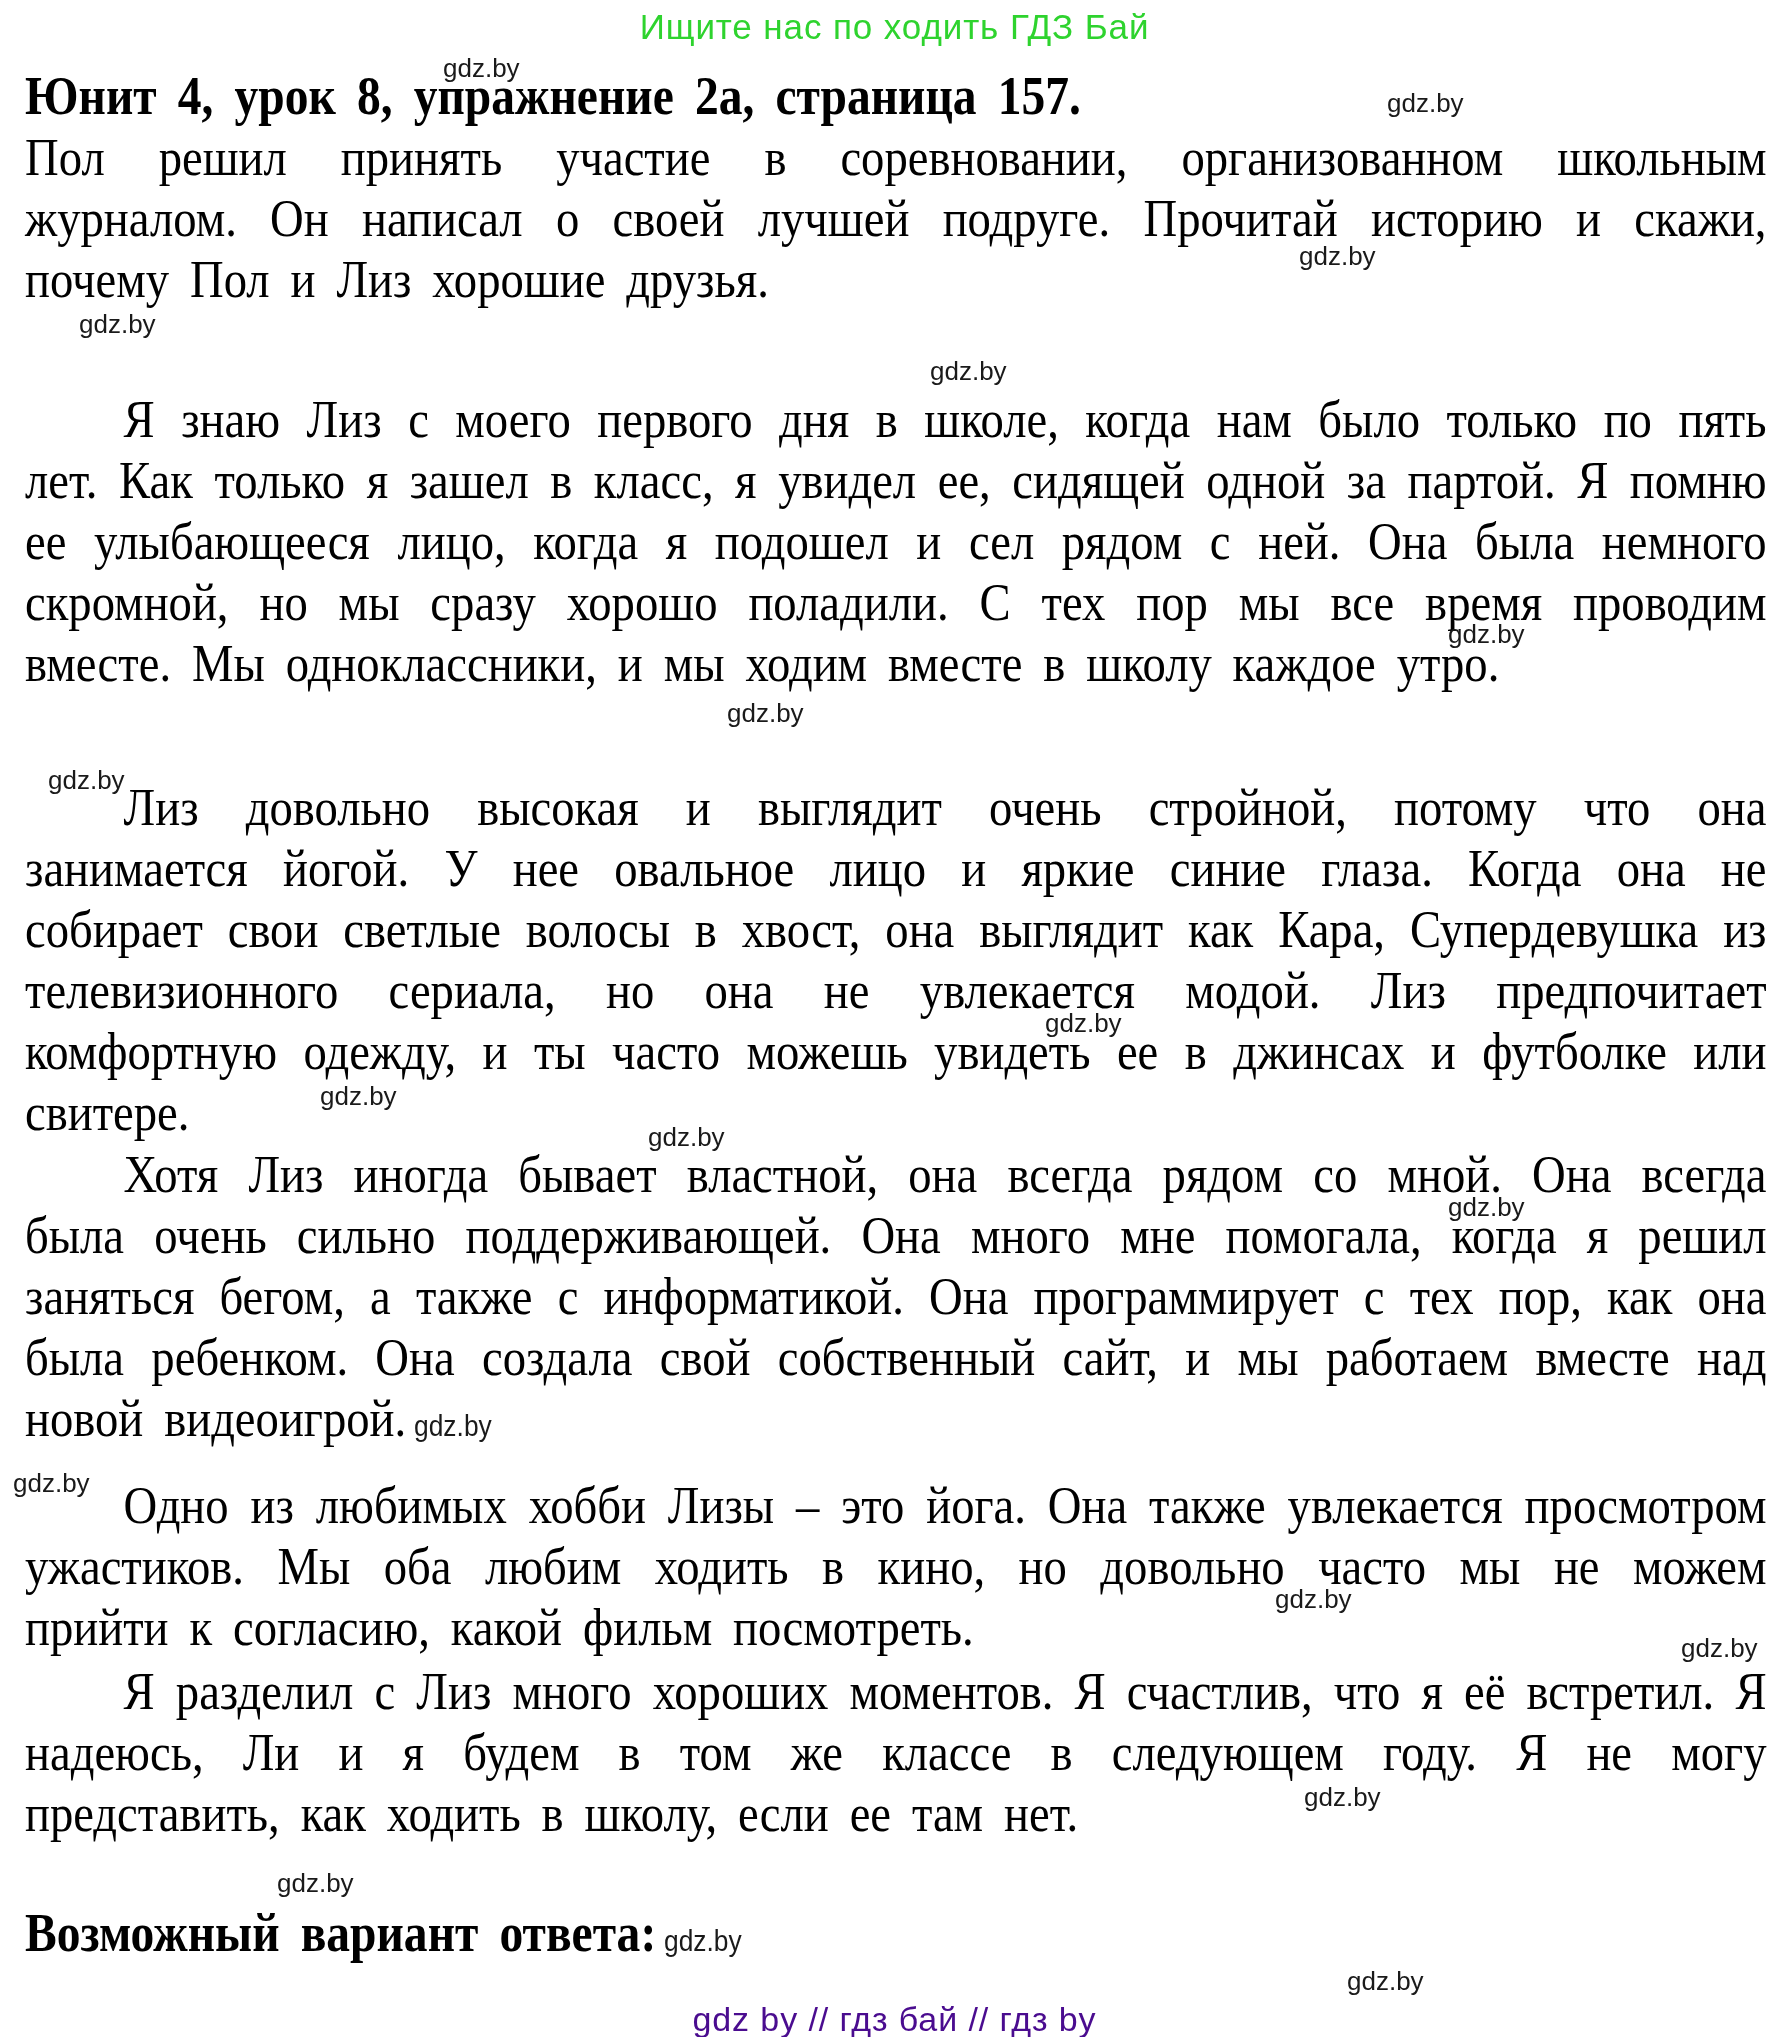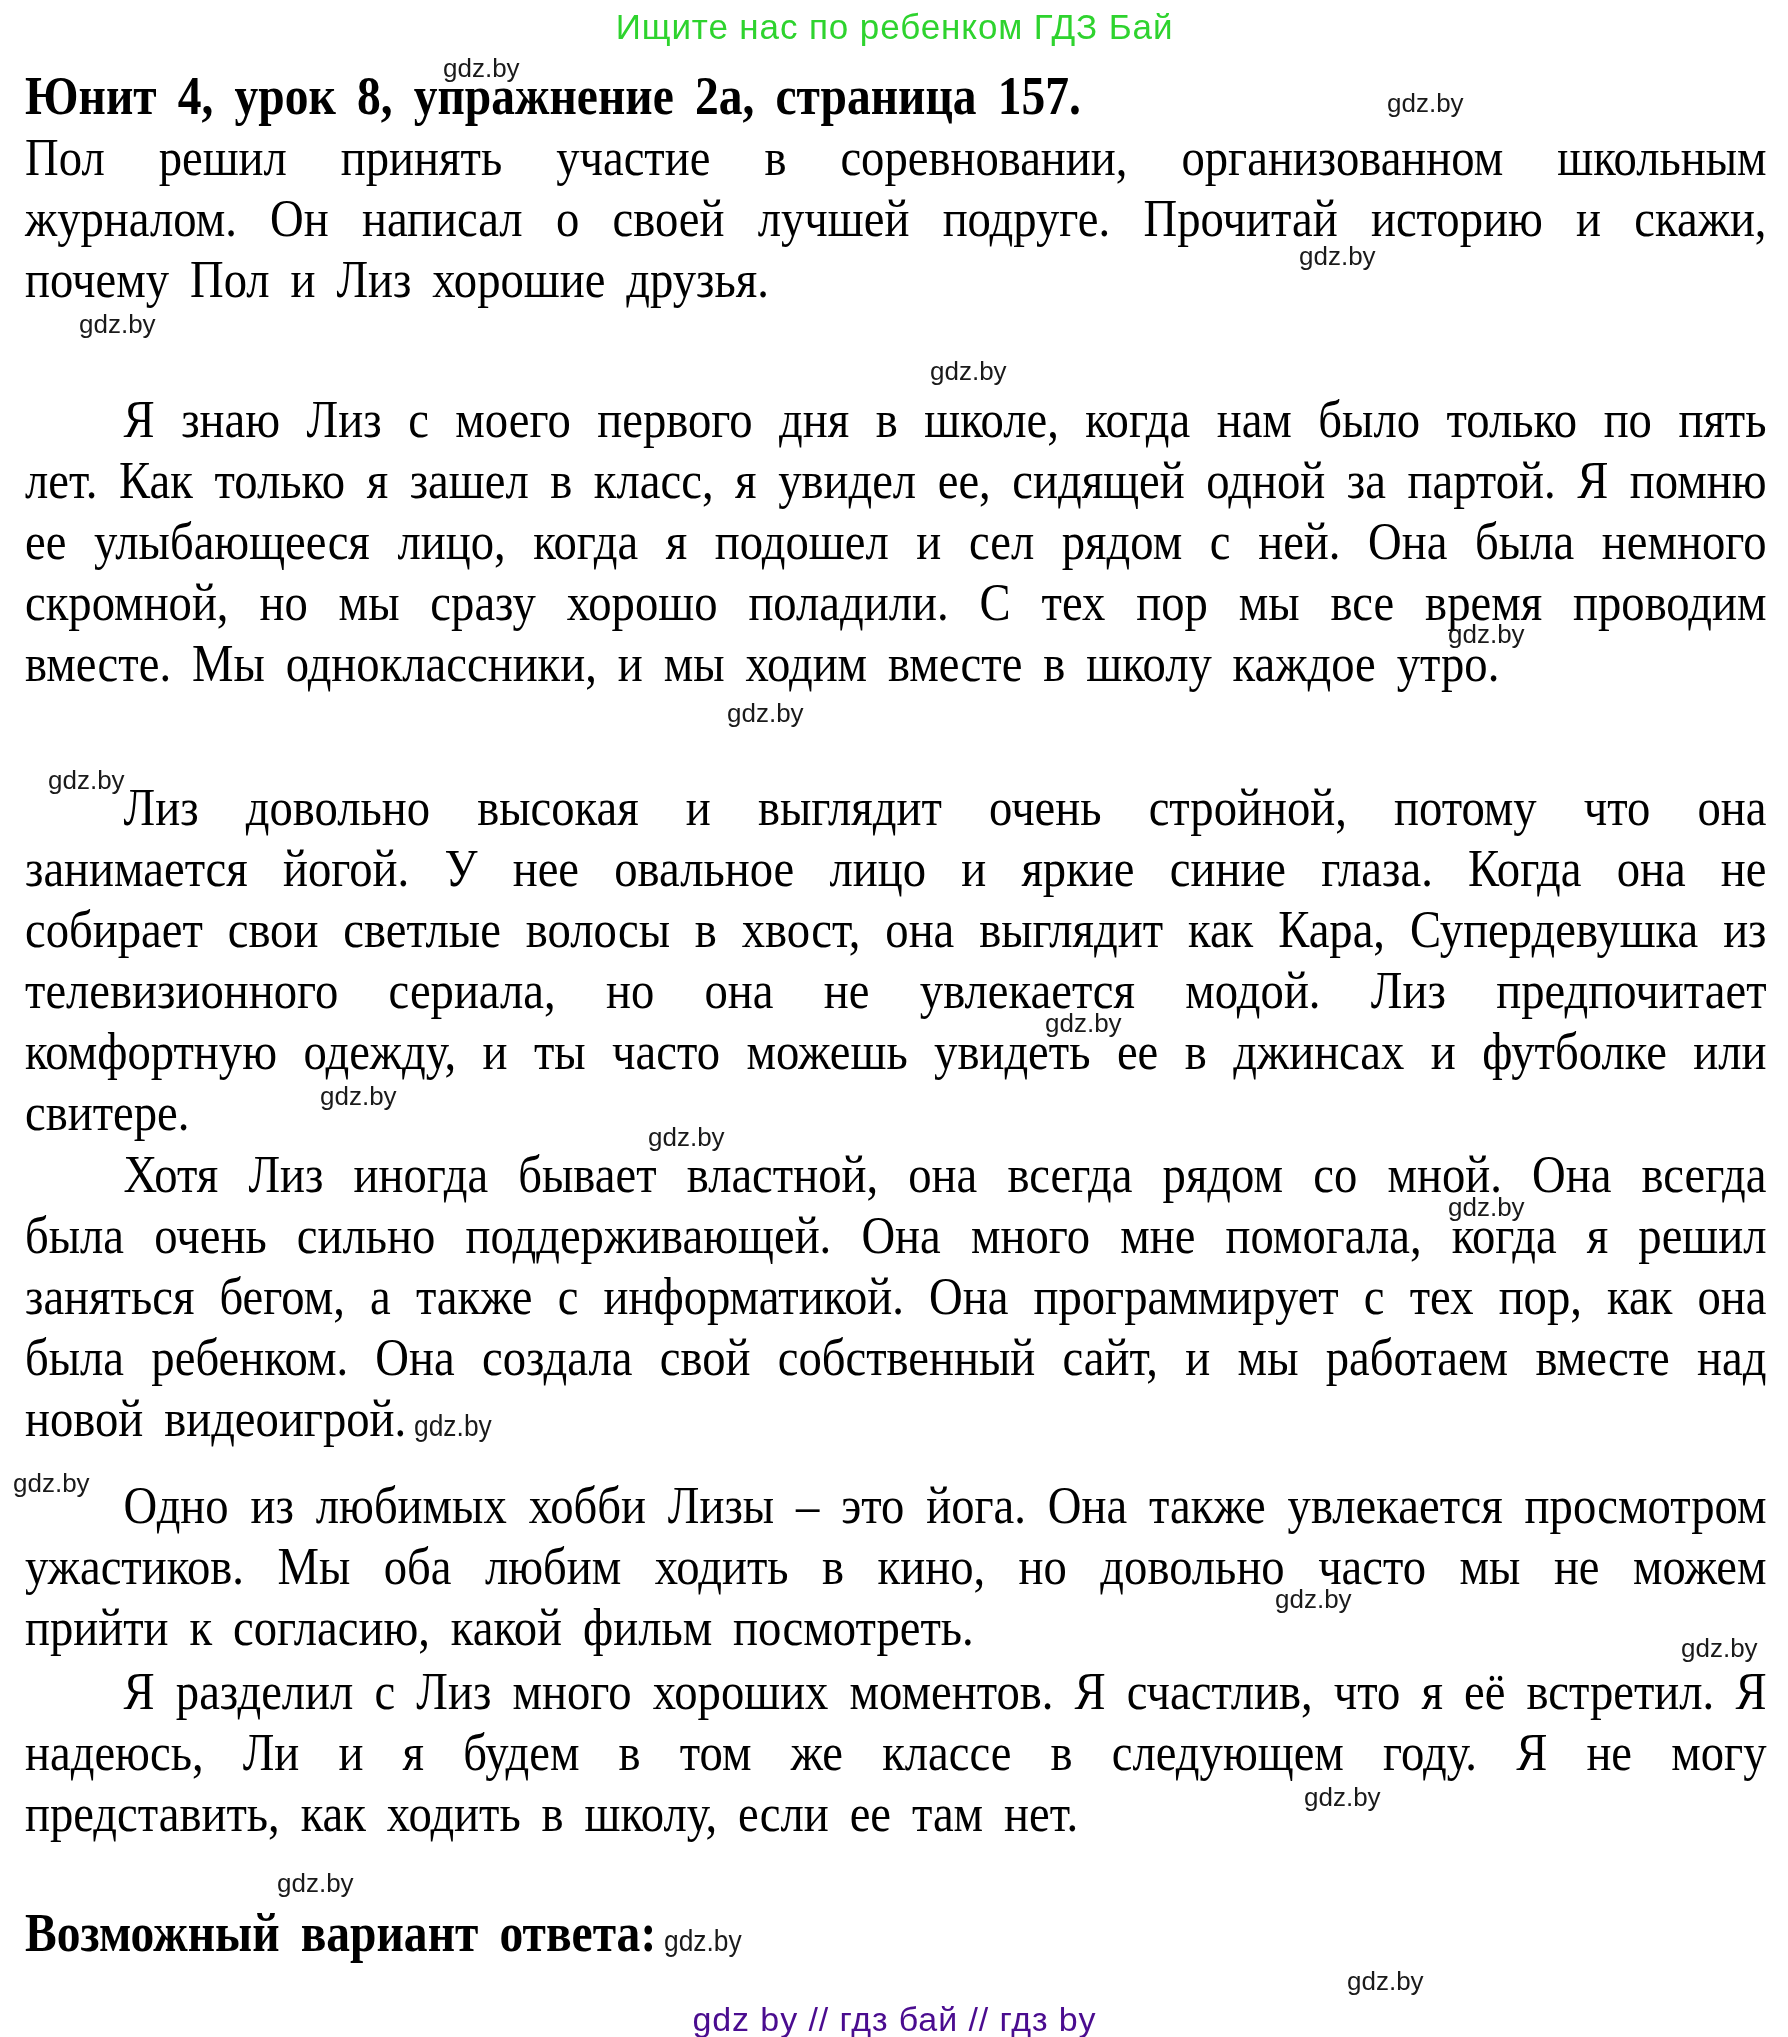--- a/index.html
+++ b/index.html
@@ -74,21 +74,21 @@
     font-size: 34px;
     color: #4a0c8f;
     letter-spacing: 0.9px;
   }
 </style>
 </head>
 <body>
 
 <div class="page">
 
-  <div class="promo">Ищите нас по ребенком ГДЗ Бай</div>
+  <div class="promo">Ищите нас по ходить ГДЗ Бай</div>
 
   <h1 class="tx title" style="top:66px;">Юнит 4, урок 8, упражнение 2а, страница 157.</h1>
 
   <p class="tx" style="top:127px;">Пол решил принять участие в соревновании, организованном школьным журналом. Он написал о своей лучшей подруге. Прочитай историю и скажи, почему Пол и Лиз хорошие друзья.</p>
 
   <p class="tx indent" style="top:389px;">Я знаю Лиз с моего первого дня в школе, когда нам было только по пять лет. Как только я зашел в класс, я увидел ее, сидящей одной за партой. Я помню ее улыбающееся лицо, когда я подошел и сел рядом с ней. Она была немного скромной, но мы сразу хорошо поладили. С тех пор мы все время проводим вместе. Мы одноклассники, и мы ходим вместе в школу каждое утро.</p>
 
   <p class="tx indent" style="top:777px;">Лиз довольно высокая и выглядит очень стройной, потому что она занимается йогой. У нее овальное лицо и яркие синие глаза. Когда она не собирает свои светлые волосы в хвост, она выглядит как Кара, Супердевушка из телевизионного сериала, но она не увлекается модой. Лиз предпочитает комфортную одежду, и ты часто можешь увидеть ее в джинсах и футболке или свитере.</p>
 
   <p class="tx indent" style="top:1144px;"><span>Хотя Лиз иногда бывает властной, она всегда рядом со мной. Она всегда была очень сильно поддерживающей. Она много мне помогала, когда я решил заняться бегом, а также с информатикой. Она программирует с тех пор, как она была ребенком. Она создала свой собственный сайт, и мы работаем вместе над новой видеоигрой.</span><span class="wm-inline">gdz.by</span></p>

